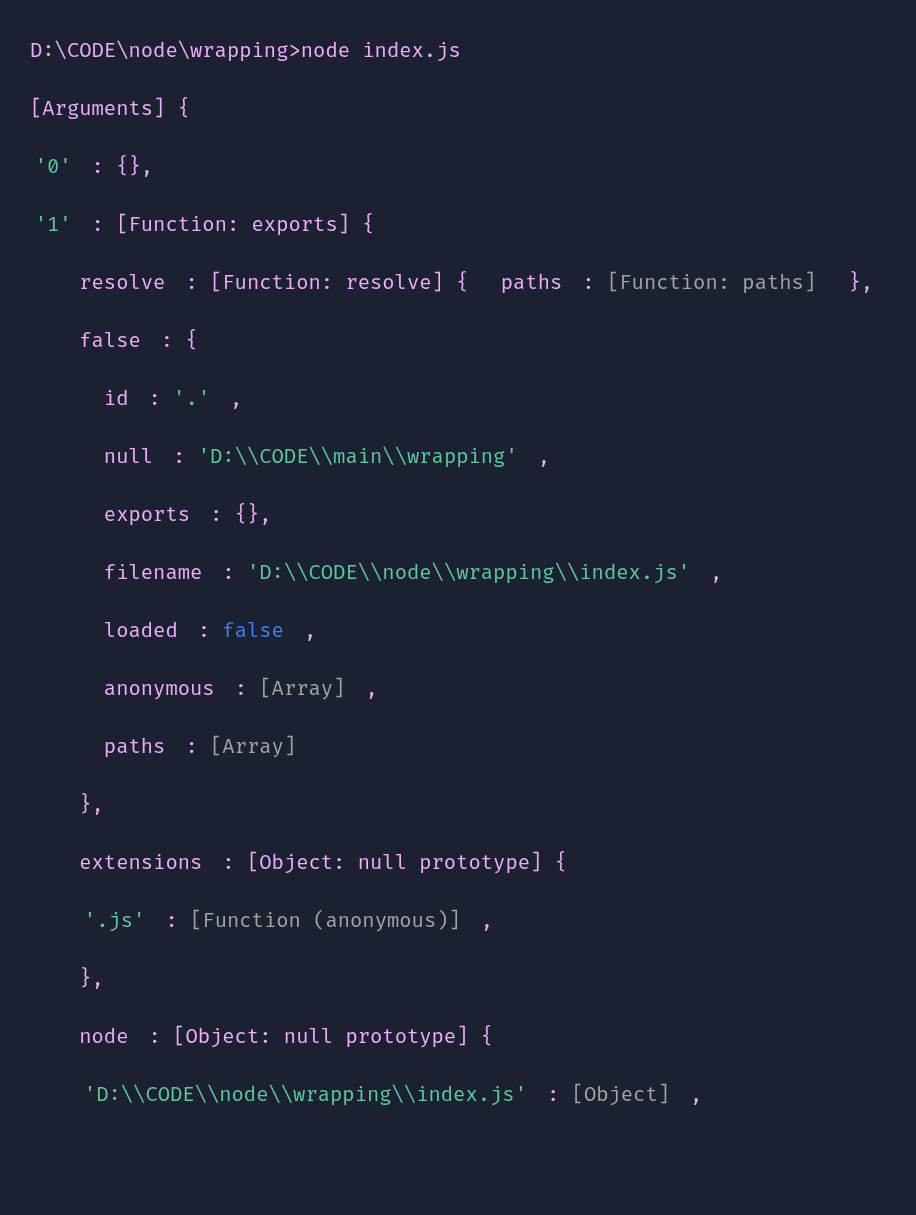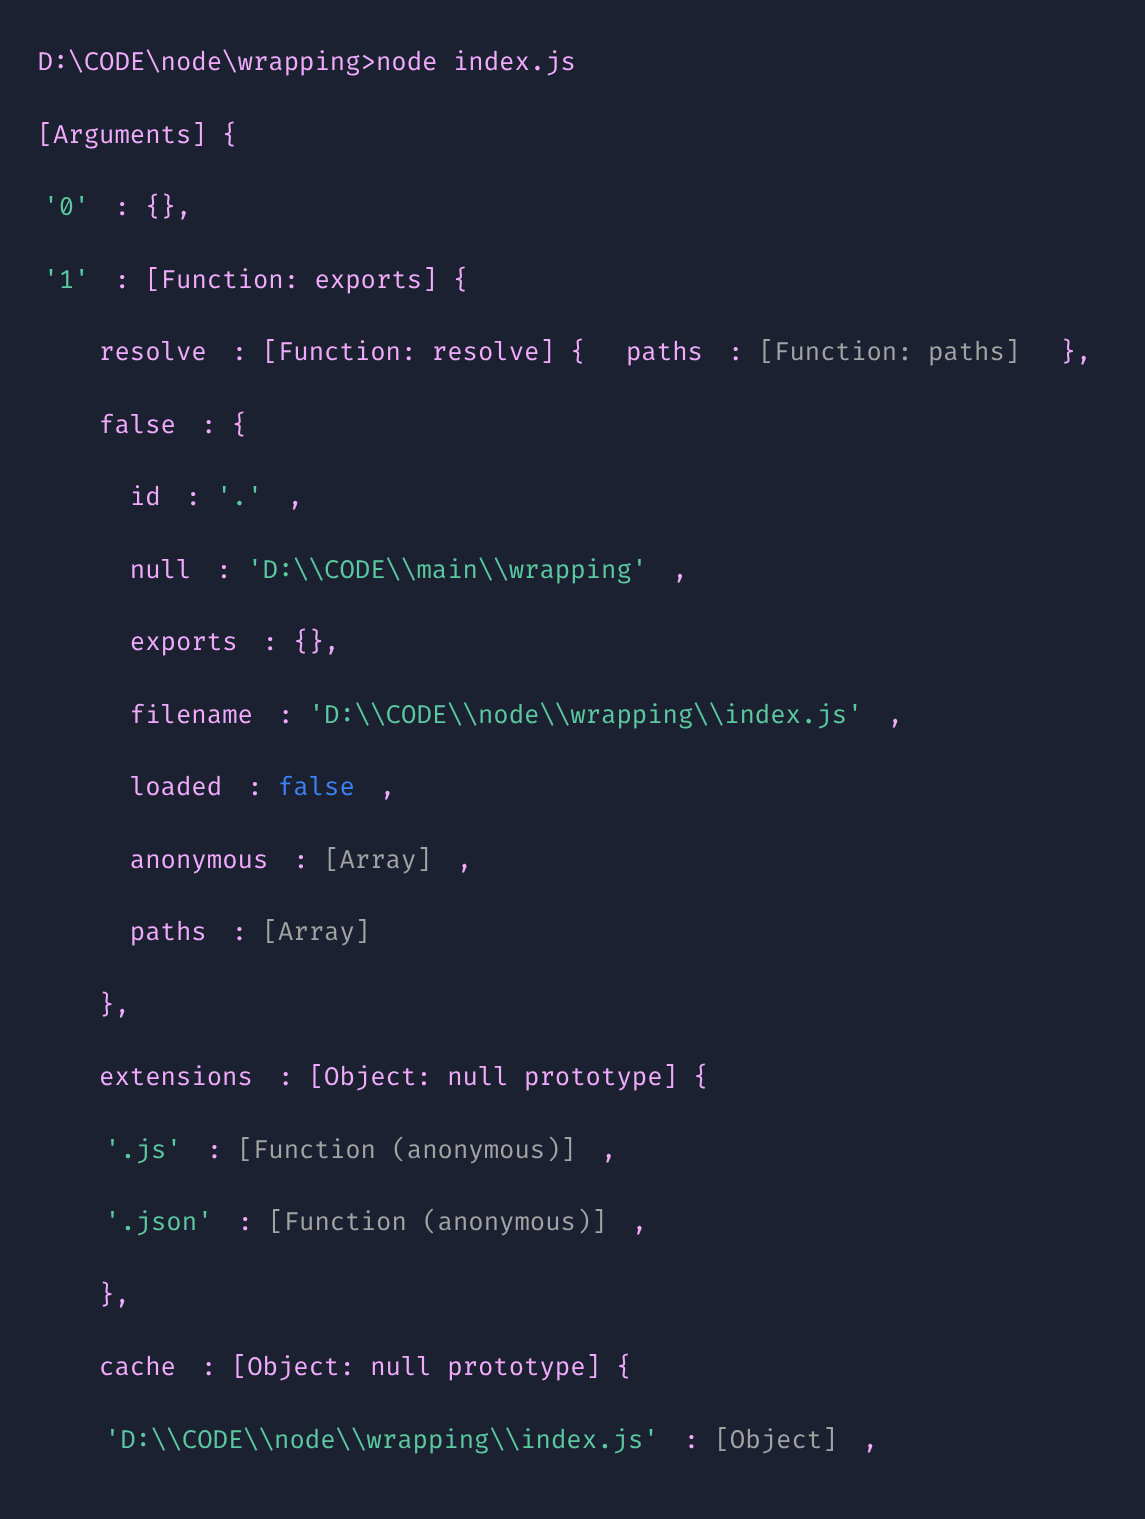--- a/index.html
+++ b/index.html
@@ -35,23 +35,22 @@
 <span class="line">      <span class="g">id</span><span class="g">: </span><span class="str">'.'</span><span class="g">,</span></span>
 <span class="line">      <span class="g">null</span><span class="g">: </span><span class="str">'D:\\CODE\\main\\wrapping'</span><span class="g">,</span></span>
 <span class="line">      <span class="g">exports</span><span class="g">: {},</span></span>
 <span class="line">      <span class="g">filename</span><span class="g">: </span><span class="str">'D:\\CODE\\node\\wrapping\\index.js'</span><span class="g">,</span></span>
 <span class="line">      <span class="g">loaded</span><span class="g">: </span><span class="bool">false</span><span class="g">,</span></span>
 <span class="line">      <span class="g">anonymous</span><span class="g">: </span><span class="type">[Array]</span><span class="g">,</span></span>
 <span class="line">      <span class="g">paths</span><span class="g">: </span><span class="type">[Array]</span></span>
 <span class="line">    <span class="g">},</span></span>
 <span class="line">    <span class="g">extensions</span><span class="g">: [Object: null prototype] {</span></span>
 <span class="line">      <span class="key">'.js'</span><span class="g">: </span><span class="type">[Function (anonymous)]</span><span class="g">,</span></span>
-<span class="line">      <span class="key">'.json'</span><span class="g">: </span><span class="type">[Function (anonymous)]</span><span class="g">,</span></span>
 <span class="line">    <span class="g">},</span></span>
-<span class="line">    <span class="g">cache</span><span class="g">: [Object: null prototype] {</span></span>
+<span class="line">    <span class="g">node</span><span class="g">: [Object: null prototype] {</span></span>
 <span class="line">      <span class="key">'D:\\CODE\\node\\wrapping\\index.js'</span><span class="g">: </span><span class="type">[Object]</span><span class="g">,</span></span>
 
 
 
 
 
 
 
 
 

